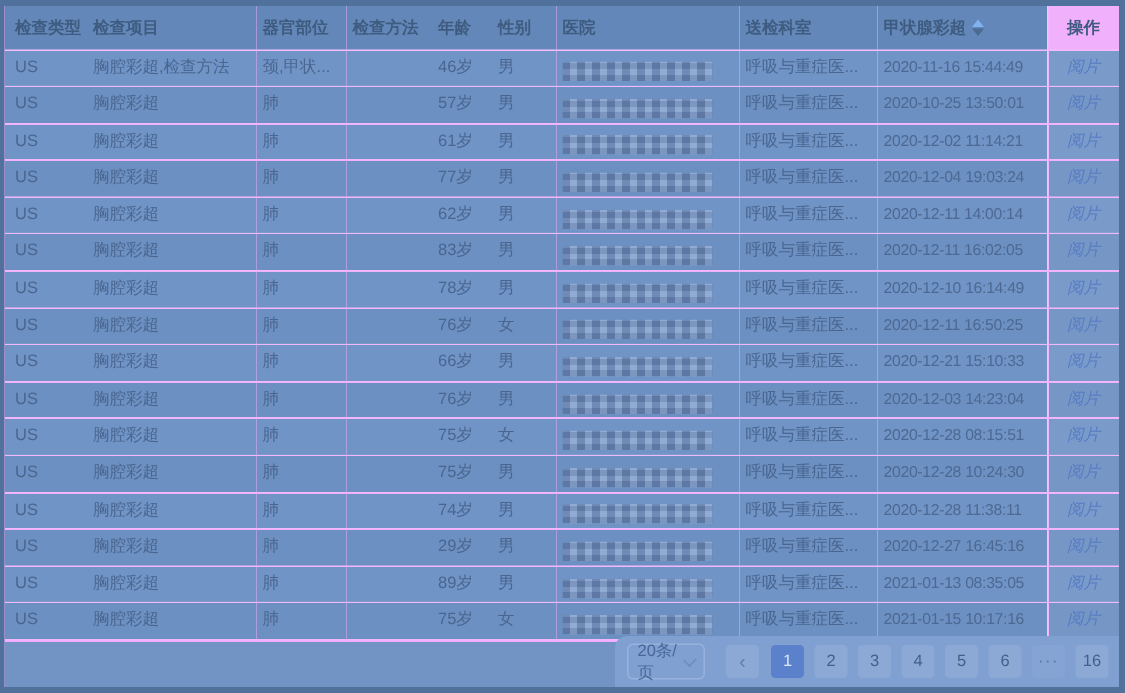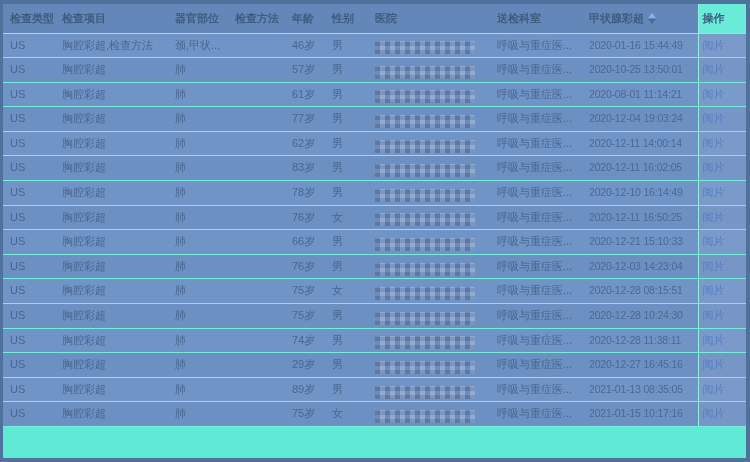--- a/index.html
+++ b/index.html
@@ -10,21 +10,21 @@
     overflow: hidden;
   }
   .app {
     position: relative;
     width: 750px; height: 462px;
     background: #50719c;
   }
   .content {
     position: absolute;
     left: 3px; top: 4px; right: 4px; bottom: 4px;
-    background: #5eead4;
+    background: #f0abfc;
     overflow: hidden;
   }
   table {
     border-collapse: collapse;
     table-layout: fixed;
     width: 743px;
   }
   thead th {
     height: 29px;
     background: #6287b8;
@@ -45,31 +45,32 @@
     padding: 0 4px;
     white-space: nowrap;
     overflow: hidden;
     text-overflow: ellipsis;
     border-bottom: 1px solid rgba(255,255,255,0.15);
   }
   tbody tr:nth-child(odd)  { background: #7094c6; }
   tbody tr:nth-child(even) { background: #6c90c1; }
   th:first-child, td:first-child { padding-left: 7px; }
   .col-action {
-    text-align: left;
+    text-align: center;
     background: rgba(255,255,255,0.07);
     border-left: 1px solid rgba(255,255,255,0.30);
     box-shadow: -4px 0 6px rgba(10,20,50,0.08);
   }
   td.col-time { font-size: 10.5px; letter-spacing: -0.2px; color: #4d6993; }
   .action-link {
     color: #567cc4;
     cursor: pointer;
     text-decoration: none;
     font-size: 11px;
+    font-style: italic;
   }
   .redact {
     width: 100px; height: 13px;
     margin-top: 5px;
     border-radius: 1px;
     background-color: #7b9aca;
     background-image:
       repeating-linear-gradient(90deg, rgba(35,55,95,0.22) 0 5px, rgba(255,255,255,0.10) 5px 10px),
       repeating-linear-gradient(0deg, rgba(55,75,115,0.20) 0 4px, rgba(255,255,255,0.08) 4px 8px);
   }
@@ -192,21 +193,21 @@
         <td>US</td>
         <td>胸腔彩超,检查方法</td>
         <td>颈,甲状...</td>
         <td></td>
         <td>46岁</td>
         <td>男</td>
         <td>
               <div class="redact"></div>
             </td>
         <td>呼吸与重症医...</td>
-        <td class="col-time">2020-01-16 15:44:49</td>
+        <td class="col-time">2020-11-16 15:44:49</td>
         <td class="col-action"><a class="action-link">阅片</a></td>
       </tr>
           <tr>
         <td>US</td>
         <td>胸腔彩超</td>
         <td>肺</td>
         <td></td>
         <td>57岁</td>
         <td>男</td>
         <td>
@@ -220,21 +221,21 @@
         <td>US</td>
         <td>胸腔彩超</td>
         <td>肺</td>
         <td></td>
         <td>61岁</td>
         <td>男</td>
         <td>
               <div class="redact"></div>
             </td>
         <td>呼吸与重症医...</td>
-        <td class="col-time">2020-08-01 11:14:21</td>
+        <td class="col-time">2020-12-02 11:14:21</td>
         <td class="col-action"><a class="action-link">阅片</a></td>
       </tr>
           <tr>
         <td>US</td>
         <td>胸腔彩超</td>
         <td>肺</td>
         <td></td>
         <td>77岁</td>
         <td>男</td>
         <td>
@@ -408,15 +409,34 @@
         <td>
               <div class="redact"></div>
             </td>
         <td>呼吸与重症医...</td>
         <td class="col-time">2021-01-15 10:17:16</td>
         <td class="col-action"><a class="action-link">阅片</a></td>
       </tr>
         </tbody>
     </table>
 
+    <div class="pager-bar">
+      <div class="pager-panel">
+        <div class="page-size-select">
+          <span>20条/页</span>
+          <span class="chevron-down"></span>
+        </div>
+        <div class="pager-btn prev">‹</div>
+        <div style="display:flex" id="pages">
+            <div class="pager-btn active">1</div>
+            <div class="pager-btn">2</div>
+            <div class="pager-btn">3</div>
+            <div class="pager-btn">4</div>
+            <div class="pager-btn">5</div>
+            <div class="pager-btn">6</div>
+            <div class="pager-btn ellipsis">···</div>
+            <div class="pager-btn">16</div>
+          </div>
+      </div>
+    </div>
   </div>
 
 </div>
 
 </body></html>

